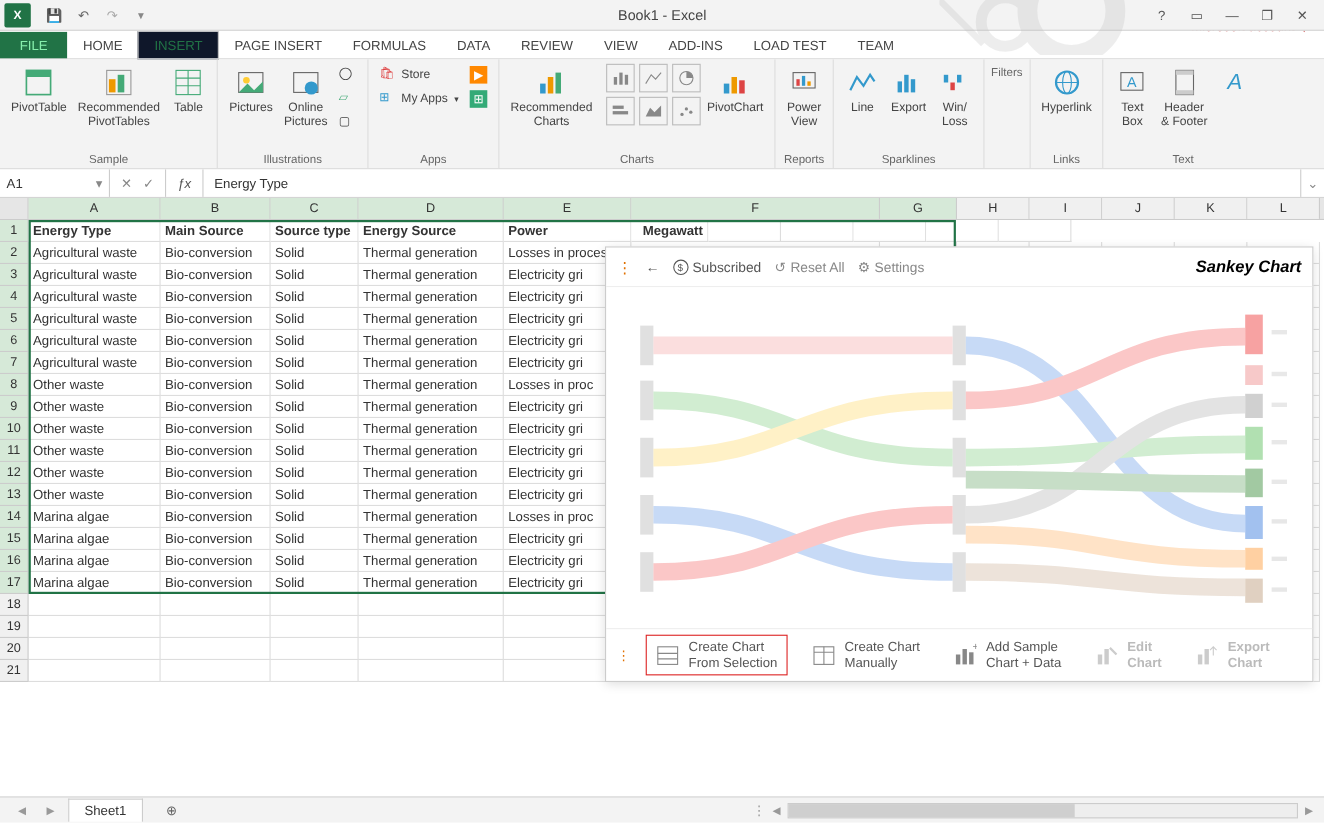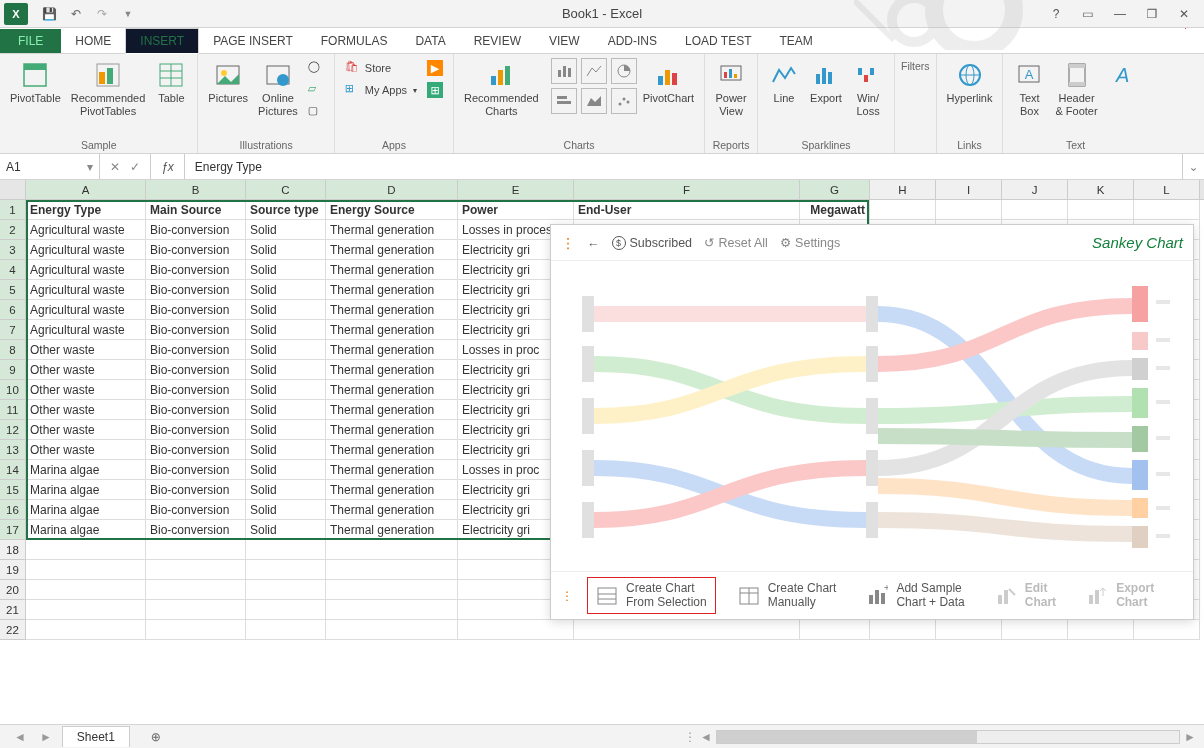--- a/index.html
+++ b/index.html
@@ -59,21 +59,21 @@
 .cell { border-right: 1px solid #ddd; border-bottom: 1px solid #ddd; padding: 0 4px; font-size: 12px; line-height: 20px; white-space: nowrap; overflow: hidden; text-overflow: clip; }
 .row.header .cell { font-weight: 600; background: #fff; }
 .selected-outline { position: absolute; border: 2px solid #217346; pointer-events: none; }
 
 
 .panel { position: absolute; right: 10px; top: 264px; width: 644px; height: 396px; background: #fff; border: 1px solid #ccc; box-shadow: 0 2px 10px rgba(0,0,0,.15); display: flex; flex-direction: column; }
 .panel-top { height: 36px; display: flex; align-items: center; padding: 0 10px; gap: 12px; border-bottom: 1px solid #eee; }
 .panel-top .dot-menu { color: #e07000; font-size: 14px; }
 .panel-top .btn-gray { color: #888; display: flex; align-items: center; gap: 4px; font-size: 12.5px; }
 .panel-top .btn-gray.dark { color: #555; }
-.panel-top .title { margin-left: auto; color: #15803d; font-style: italic; font-size: 15px; font-weight: 400; }
+.panel-top .title { margin-left: auto; color: #000000; font-style: italic; font-size: 15px; font-weight: 700; }
 .panel-body { flex: 1; display: flex; align-items: center; justify-content: center; position: relative; }
 .panel-body svg { opacity: .45; }
 .panel-bottom { height: 48px; display: flex; align-items: center; padding: 0 10px; gap: 14px; border-top: 1px solid #eee; }
 .panel-bottom .dot-menu { color: #e07000; }
 .pbtn { display: flex; align-items: center; gap: 8px; padding: 4px 8px; font-size: 12px; color: #555; }
 .pbtn .pic { width: 22px; height: 22px; color: #888; }
 .pbtn.primary { border: 1.5px solid #d22; }
 .pbtn.disabled { color: #bbb; font-weight: bold; }
 .pbtn .two-line { line-height: 1.1; }
 
@@ -435,21 +435,20 @@
     <div class="col-h plain cL">L</div>
   </div>
   <div class="rows" id="rows">
       <div class="row header">
         <div class="row-h">1</div>
         <div class="cell cA">Energy Type</div>
         <div class="cell cB">Main Source</div>
         <div class="cell cC">Source type</div>
         <div class="cell cD">Energy Source</div>
         <div class="cell cE">Power</div>
-        <div class="cell cF">End-User</div>
         <div class="cell cG" style="text-align: right;">Megawatt</div>
         <div class="cell cH"></div>
         <div class="cell cI"></div>
         <div class="cell cJ"></div>
         <div class="cell cK"></div>
         <div class="cell cL"></div>
       </div>
       <div class="row">
         <div class="row-h">2</div>
         <div class="cell cA">Agricultural waste</div>
@@ -730,35 +729,20 @@
         <div class="cell cF"></div>
         <div class="cell cG"></div>
         <div class="cell cH"></div>
         <div class="cell cI"></div>
         <div class="cell cJ"></div>
         <div class="cell cK"></div>
         <div class="cell cL"></div>
       </div>
       <div class="row">
         <div class="row-h plain">21</div>
-        <div class="cell cA"></div>
-        <div class="cell cB"></div>
-        <div class="cell cC"></div>
-        <div class="cell cD"></div>
-        <div class="cell cE"></div>
-        <div class="cell cF"></div>
-        <div class="cell cG"></div>
-        <div class="cell cH"></div>
-        <div class="cell cI"></div>
-        <div class="cell cJ"></div>
-        <div class="cell cK"></div>
-        <div class="cell cL"></div>
-      </div>
-      <div class="row">
-        <div class="row-h plain">22</div>
         <div class="cell cA"></div>
         <div class="cell cB"></div>
         <div class="cell cC"></div>
         <div class="cell cD"></div>
         <div class="cell cE"></div>
         <div class="cell cF"></div>
         <div class="cell cG"></div>
         <div class="cell cH"></div>
         <div class="cell cI"></div>
         <div class="cell cJ"></div>

